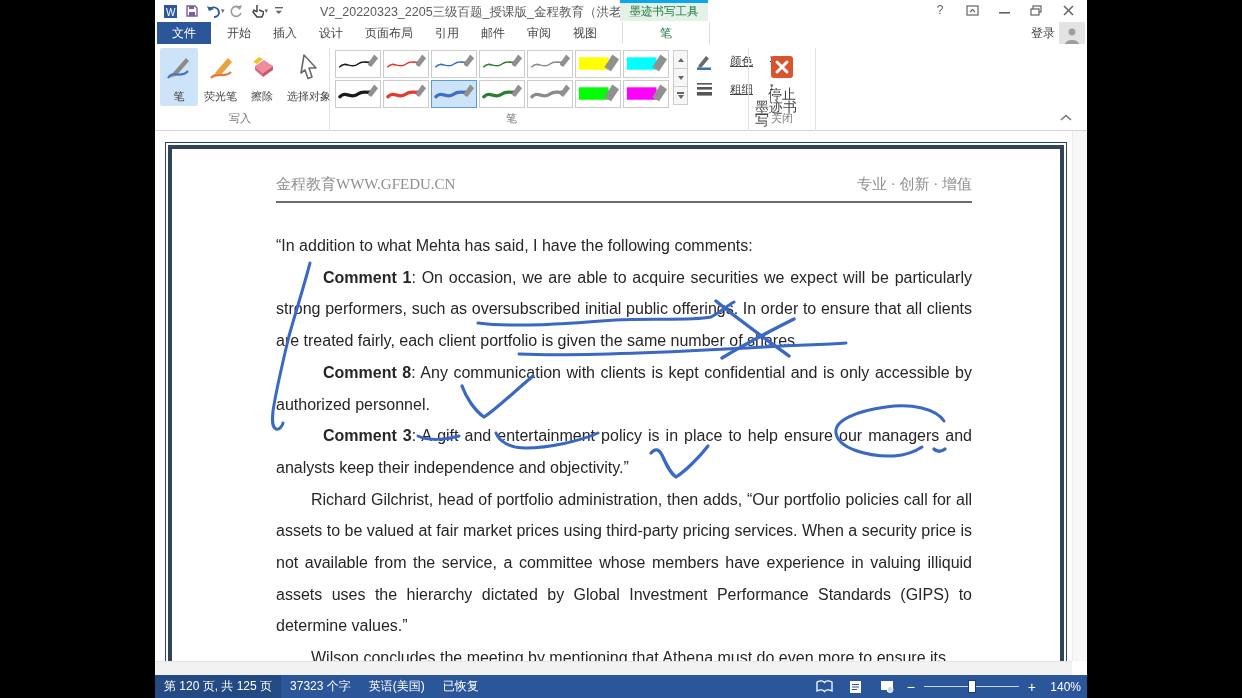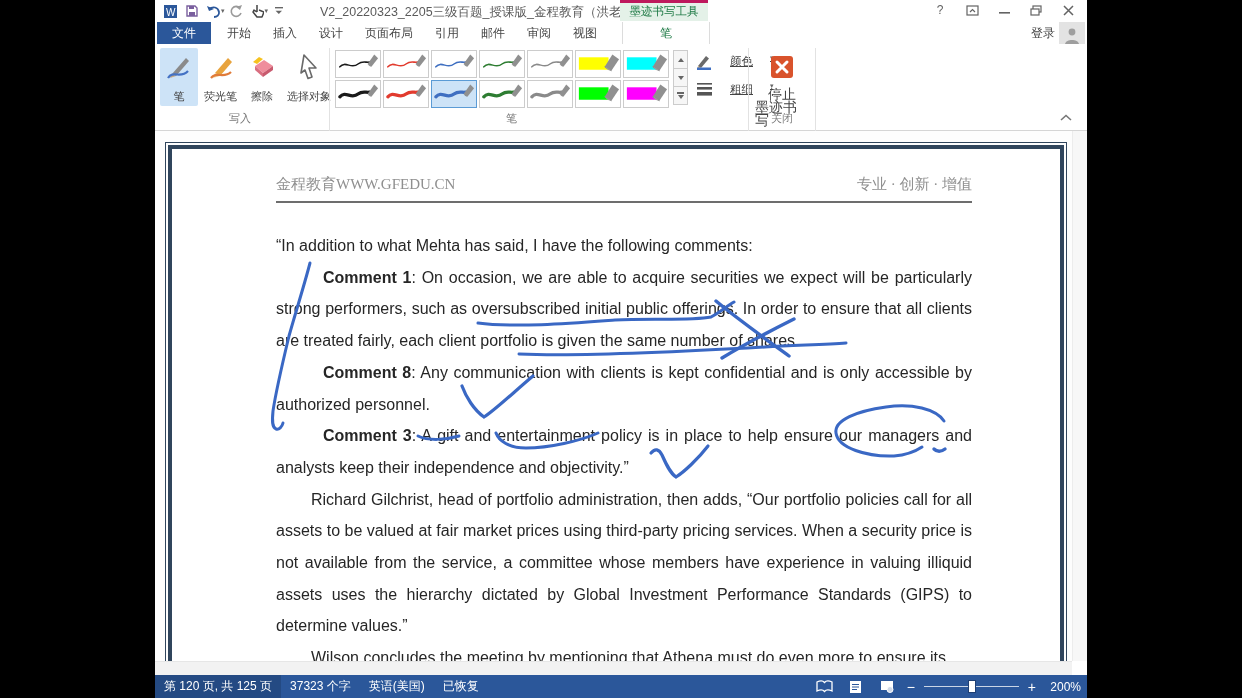--- a/index.html
+++ b/index.html
@@ -5,21 +5,21 @@
   * { margin:0; padding:0; box-sizing:border-box; }
   html,body { width:1242px; height:698px; background:#000; font-family:"Liberation Sans",sans-serif; overflow:hidden; }
   #window { position:absolute; left:155px; top:0; width:932px; height:698px; background:#fff; }
 
   
   #titlebar { position:absolute; left:0; top:0; width:100%; height:22px; background:#fff; }
   .qat { position:absolute; top:2px; display:flex; align-items:center; gap:0; }
   .qat-btn { width:22px; height:18px; display:flex; align-items:center; justify-content:center; color:#2b579a; font-size:13px; }
   .qat-dd { font-size:7px; color:#666; margin-left:-4px; }
   #title-text { position:absolute; left:165px; top:4px; font-size:12.5px; color:#5a5a5a; white-space:nowrap; }
-  #ctx-header { position:absolute; left:465px; top:0; width:88px; height:21px; background:#e4f1e8; border-top:3px solid #be185d; color:#1e7a45; font-size:11.5px; text-align:center; line-height:17px; }
+  #ctx-header { position:absolute; left:465px; top:0; width:88px; height:21px; background:#e4f1e8; border-top:3px solid #0ea5e9; color:#1e7a45; font-size:11.5px; text-align:center; line-height:17px; }
   #win-controls { position:absolute; right:8px; top:2px; display:flex; gap:10px; align-items:center; }
   .winbtn { width:22px; height:16px; display:flex; align-items:center; justify-content:center; color:#636363; font-size:12px; }
 
   
   #tabrow { position:absolute; left:0; top:22px; width:100%; height:22px; background:#fff; }
   #tab-strip { position:absolute; left:2px; top:0; height:22px; display:flex; }
   .tab { height:30px; line-height:22px; padding:0 11px; font-size:12px; color:#444; white-space:nowrap; }
   .tab.file { background:#2b579a; color:#fff; padding:0 15px; margin-right:5px; }
   .tab.contextual { position:absolute; left:465px; top:0; width:88px; padding:0; text-align:center; color:#1e7a45; background:#fff; border-left:1px solid #dcdcdc; border-right:1px solid #dcdcdc; }
   #signin { position:absolute; right:32px; top:3px; font-size:12px; color:#444; }
@@ -425,16 +425,16 @@
             <rect x="1" y="1" width="12" height="9" fill="#fff"></rect>
             <circle cx="10" cy="9.5" r="3" fill="#cfd8e6" stroke="#fff" stroke-width="1"></circle>
           </svg>
       </div>
       <div class="zoom-sign">−</div>
       <div id="zoom-track">
         <div class="line"></div>
         <div id="zoom-thumb"></div>
       </div>
       <div class="zoom-sign">+</div>
-      <div id="zoom-pct">200%</div>
+      <div id="zoom-pct">140%</div>
     </div>
   </div>
 </div>
 
 </body></html>

